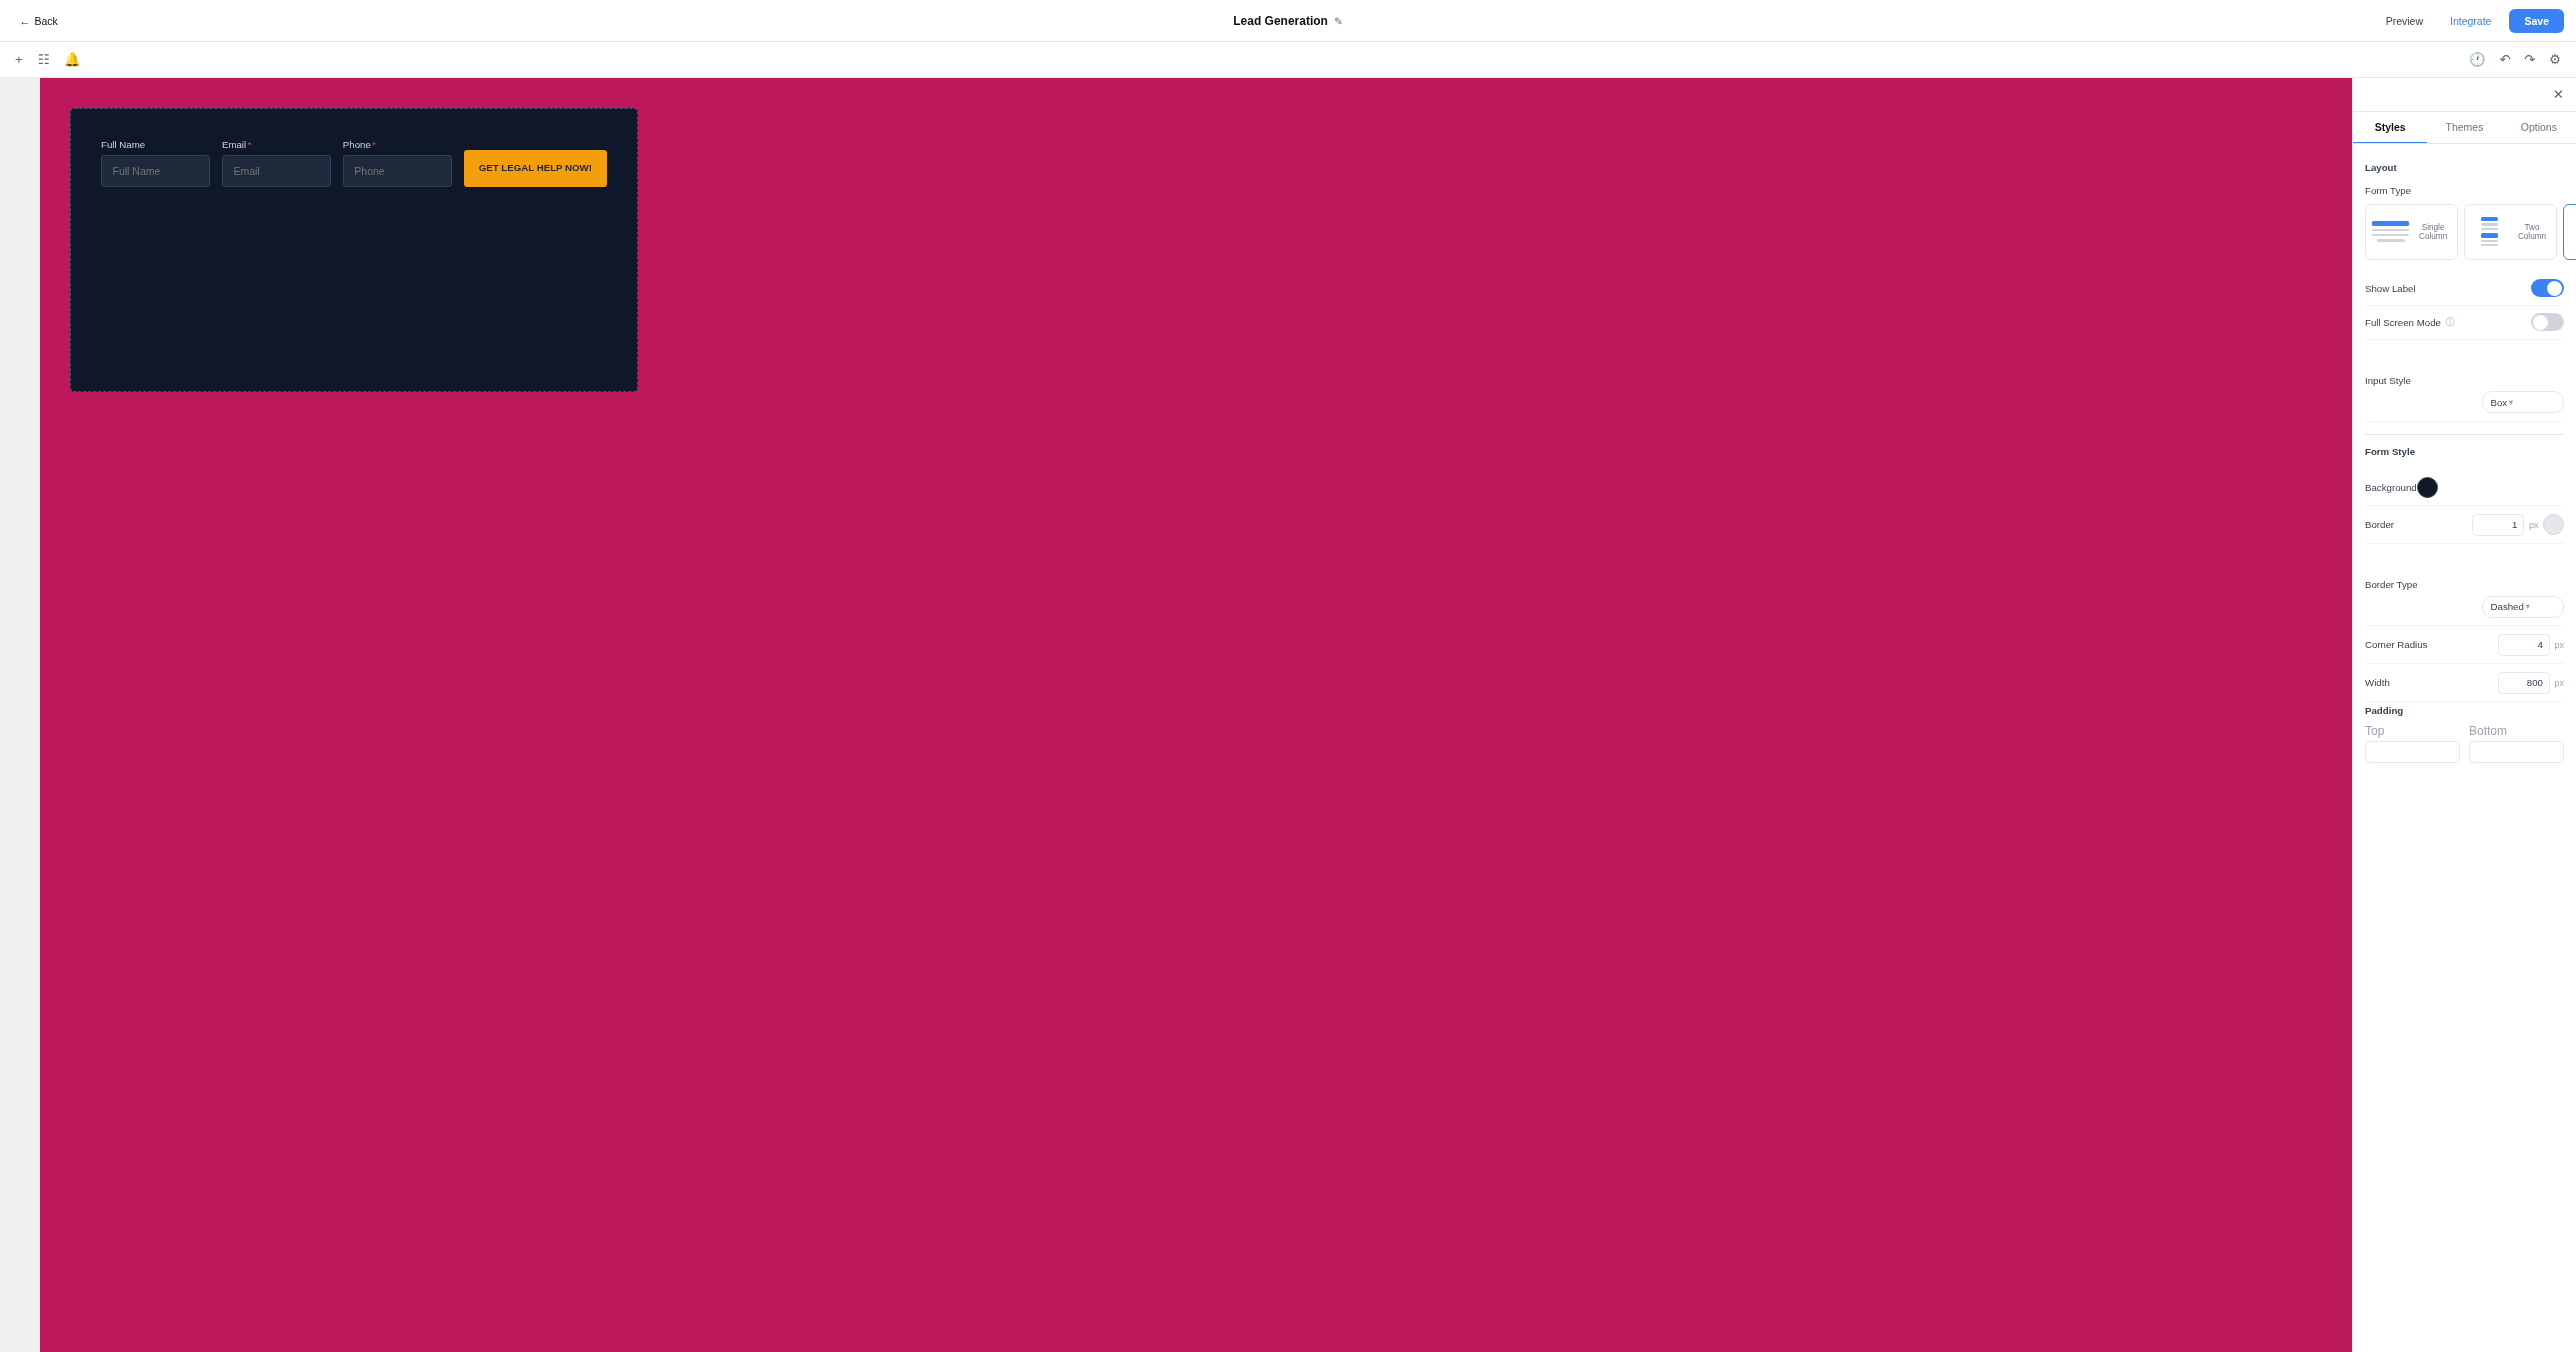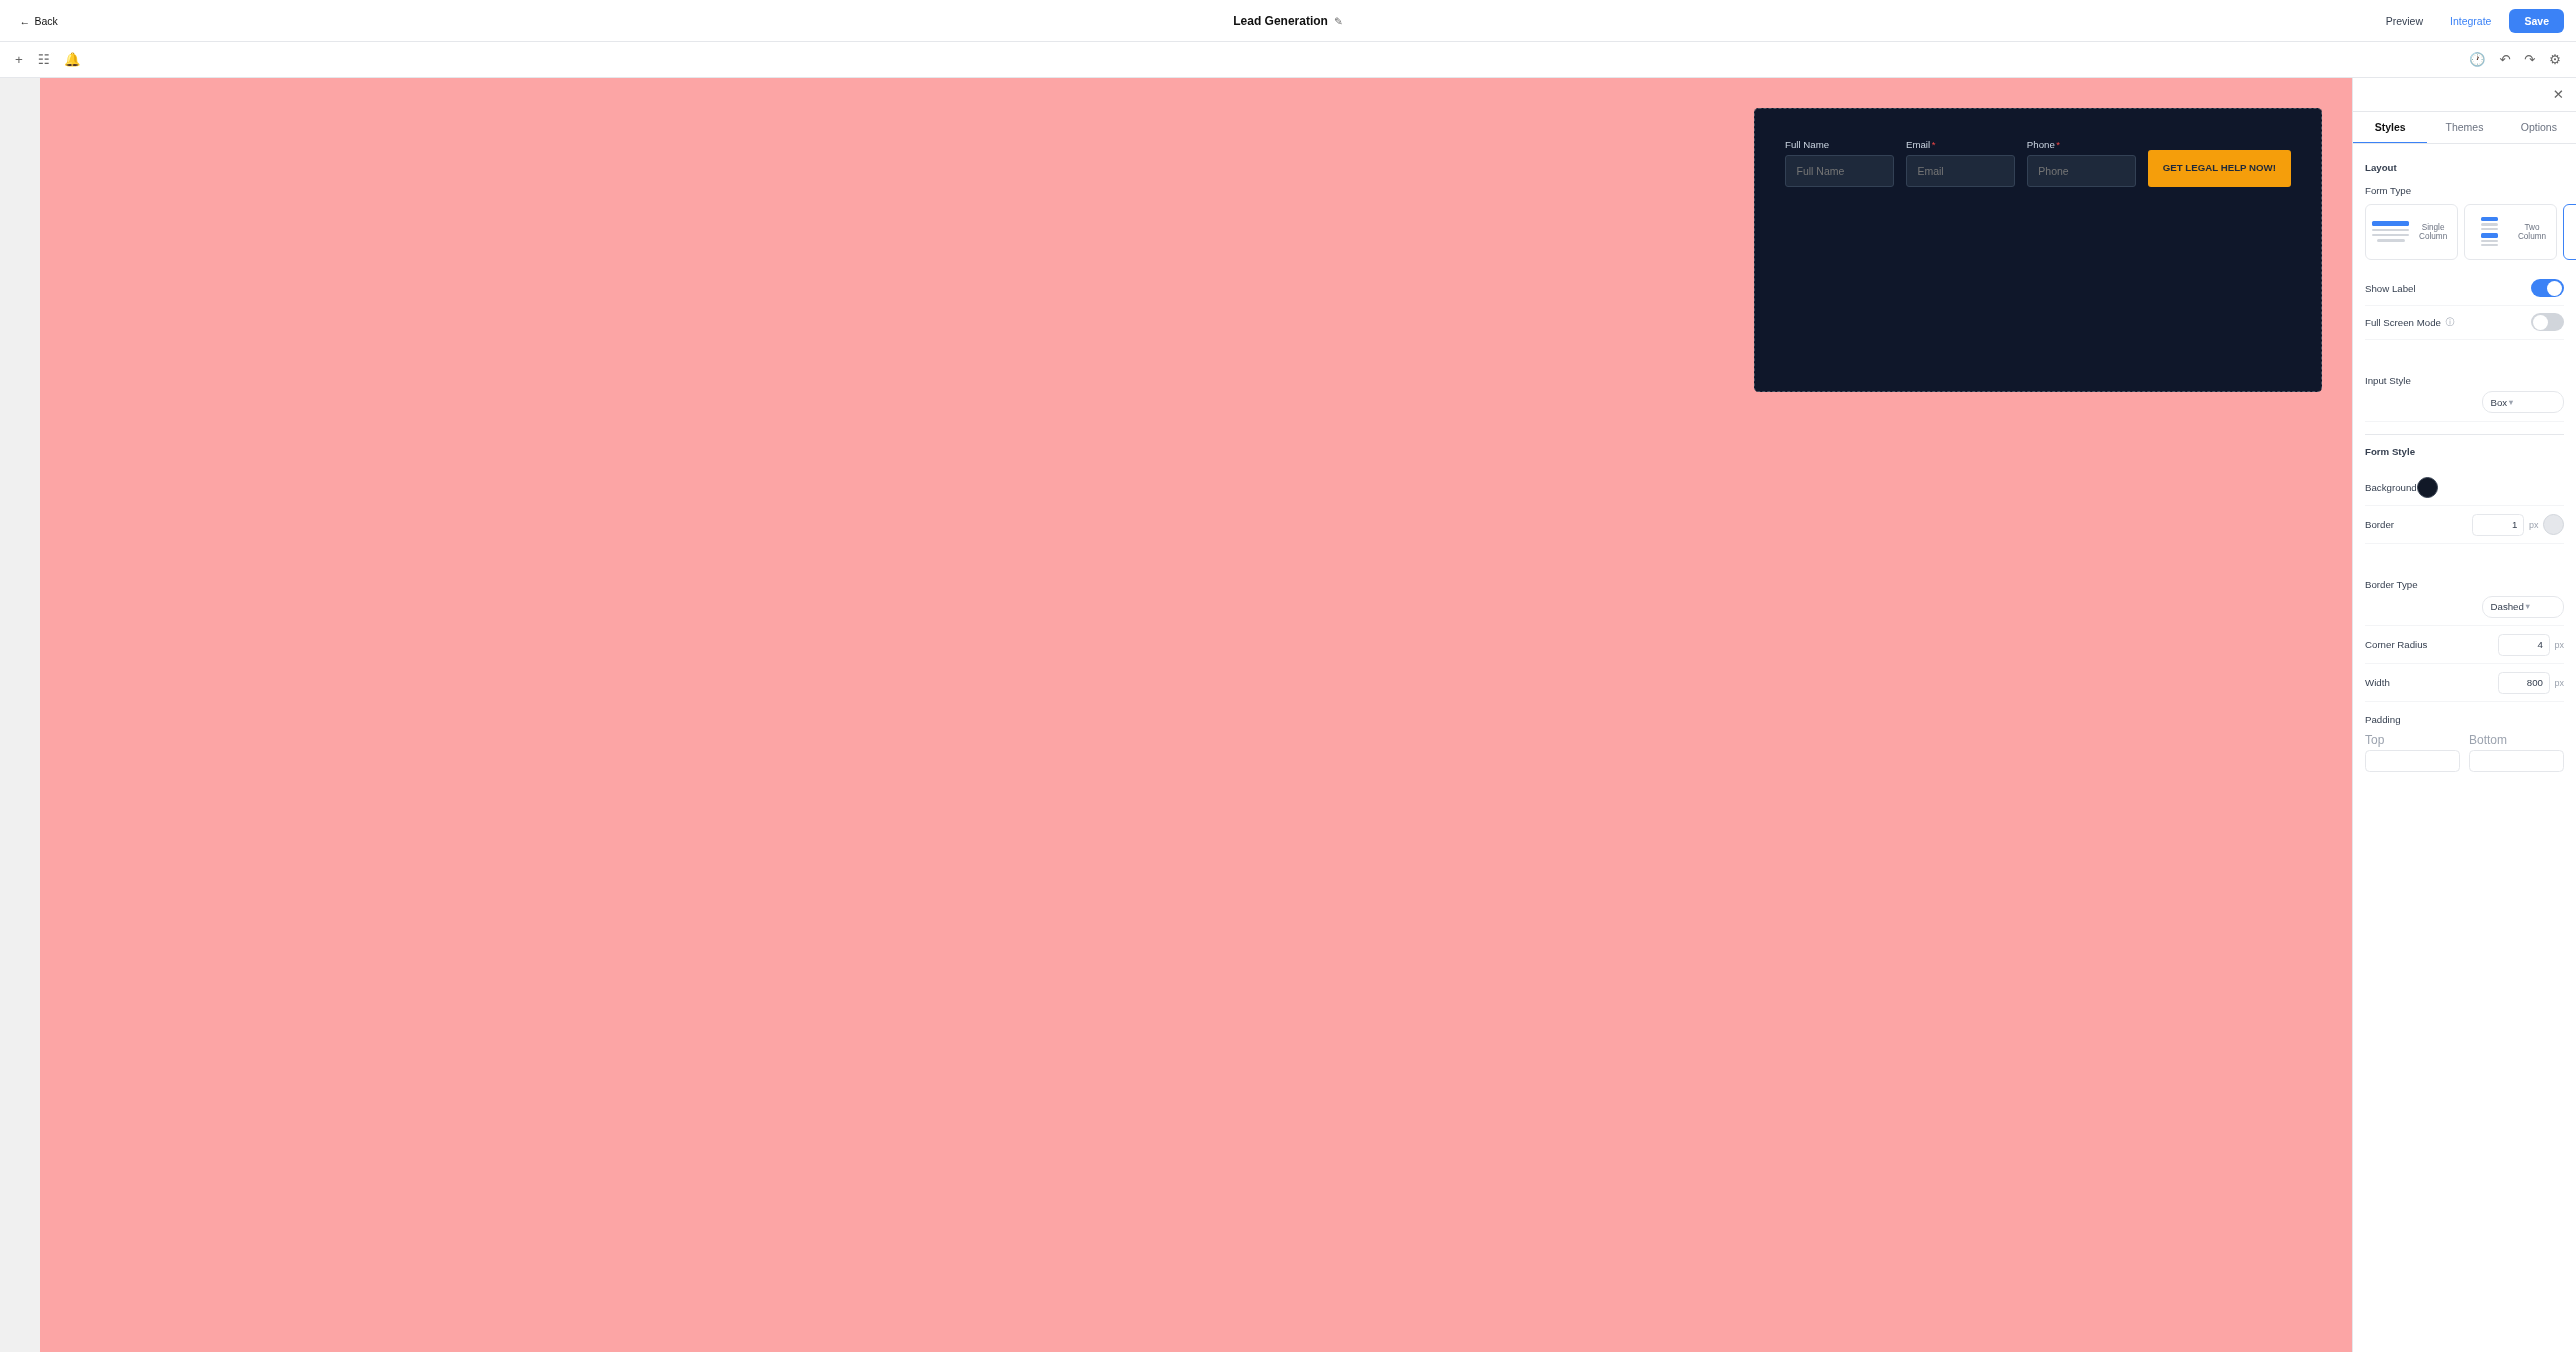--- a/index.html
+++ b/index.html
@@ -28,21 +28,21 @@
       padding: 0 12px; flex-shrink: 0;
     }
     .toolbar-left { display: flex; align-items: center; gap: 9px; }
     .toolbar-icon-btn { background: none; border: none; cursor: pointer; color: #666; font-size: 13.4px; padding: 3px; border-radius: 3px; }
     .toolbar-right { display: flex; align-items: center; gap: 7.5px; }
 
     
     .main-area { display: flex; flex: 1; overflow: hidden; }
 
     
-    .canvas { flex: 1; background: #fca5a5; display: flex; align-items: flex-start; justify-content: flex-end; padding: 30px; overflow: auto; margin-left: 40px; }
+    .canvas { flex: 1; background: #be185d; display: flex; align-items: flex-start; justify-content: flex-start; padding: 30px; overflow: auto; margin-left: 40px; }
 
     
     .form-preview {
       background: #0f172a; border: 0.7px dashed #4b5563; border-radius: 4.5px;
       padding: 30px; width: 568px; min-height: 284px;
     }
     .form-row { display: flex; gap: 12px; align-items: flex-start; }
     .form-field { display: flex; flex-direction: column; gap: 4.5px; flex: 1; }
     .field-label { font-size: 9.7px; color: #cbd5e1; }
     .field-label .required { color: #ef4444; margin-left: 1.5px; }
@@ -164,21 +164,21 @@
     .number-input {
       width: 52px; border: 0.7px solid #e5e7eb; border-radius: 4.5px;
       padding: 4.5px 6px; font-size: 9.7px; color: #374151; text-align: right;
     }
     .number-unit { font-size: 9px; color: #9ca3af; }
 
     
     .border-color-swatch { width: 21px; height: 21px; border-radius: 50%; background: #e5e7eb; border: 0.7px solid #d1d5db; cursor: pointer; }
 
     
-    .padding-label { font-size: 9.7px; font-weight: 400; color: #374151; margin-top: 12px; margin-bottom: 7.5px; }
+    .padding-label { font-size: 9.7px; font-weight: 700; color: #374151; margin-top: 3px; margin-bottom: 7.5px; }
     .padding-row { display: flex; gap: 9px; }
     .padding-col { flex: 1; }
     .padding-col-label { font-size: 12px; color: #9ca3af; margin-bottom: 3px; }
   </style>
 </head>
 <body>
 
 <div class="top-header">
   <div class="header-left">
     <button class="back-btn">

